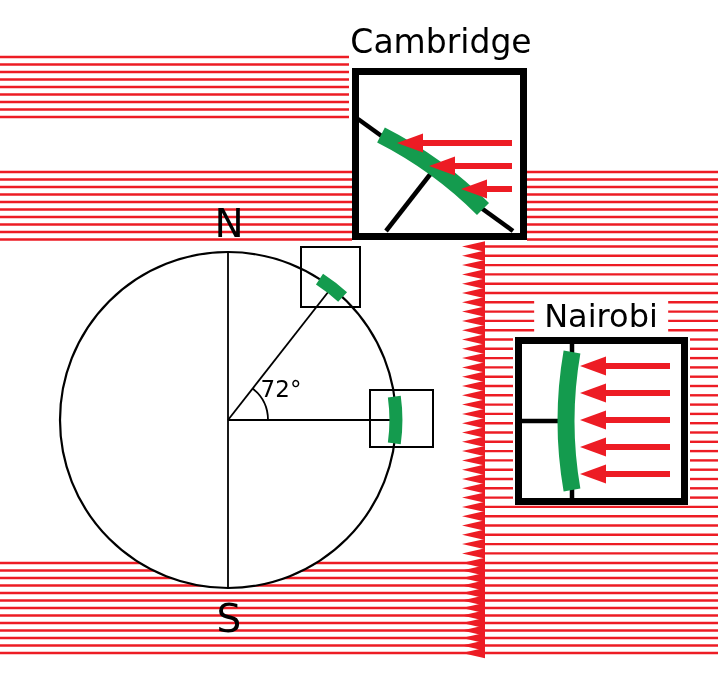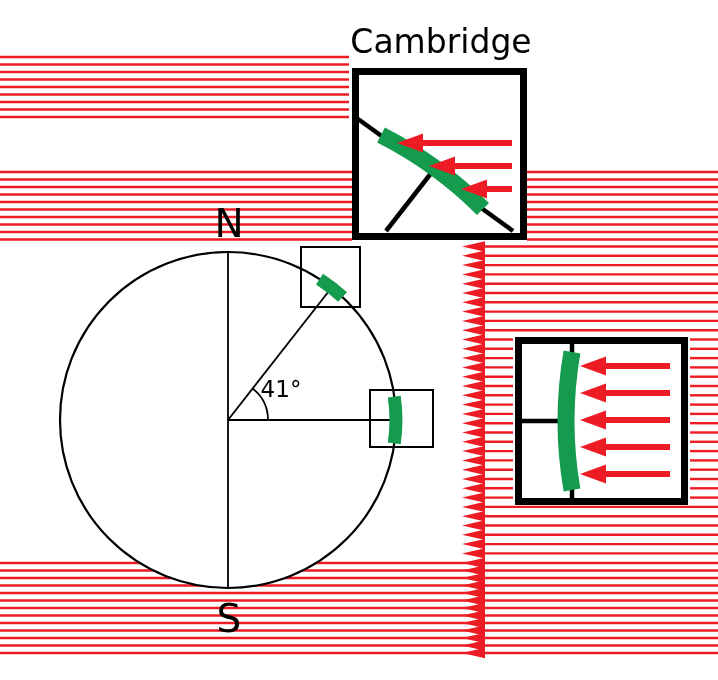--- a/index.html
+++ b/index.html
@@ -224,16 +224,17 @@
         <line x1="670" y1="420" x2="603" y2="420" class="inset-shaft" stroke-width="6"></line>
         <polygon points="580,420 606,410.5 606,429.5" class="inset-head"></polygon>
         <line x1="670" y1="447" x2="603" y2="447" class="inset-shaft" stroke-width="6"></line>
         <polygon points="580,447 606,437.5 606,456.5" class="inset-head"></polygon>
         <line x1="670" y1="474" x2="603" y2="474" class="inset-shaft" stroke-width="6"></line>
         <polygon points="580,474 606,464.5 606,483.5" class="inset-head"></polygon>
       </g>
   </svg>
 
   <div class="lbl" id="cambridge-label">Cambridge</div>
+  <div class="lbl" id="nairobi-label">Nairobi</div>
   <div class="lbl" id="n-label">N</div>
   <div class="lbl" id="s-label">S</div>
-  <div class="lbl" id="angle-label">41°</div>
+  <div class="lbl" id="angle-label">72°</div>
 </div>
 
 </body></html>

